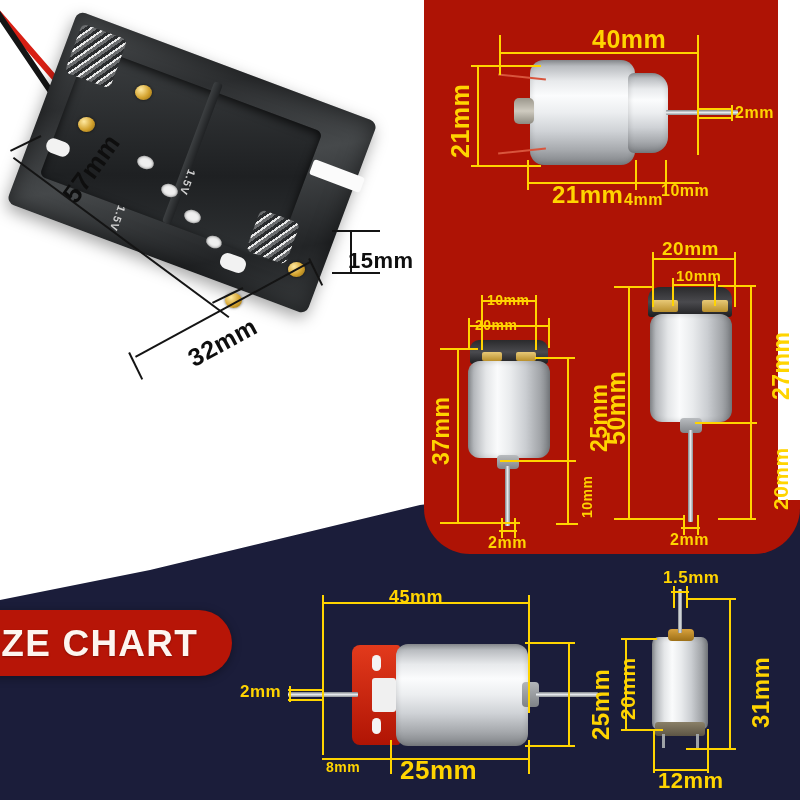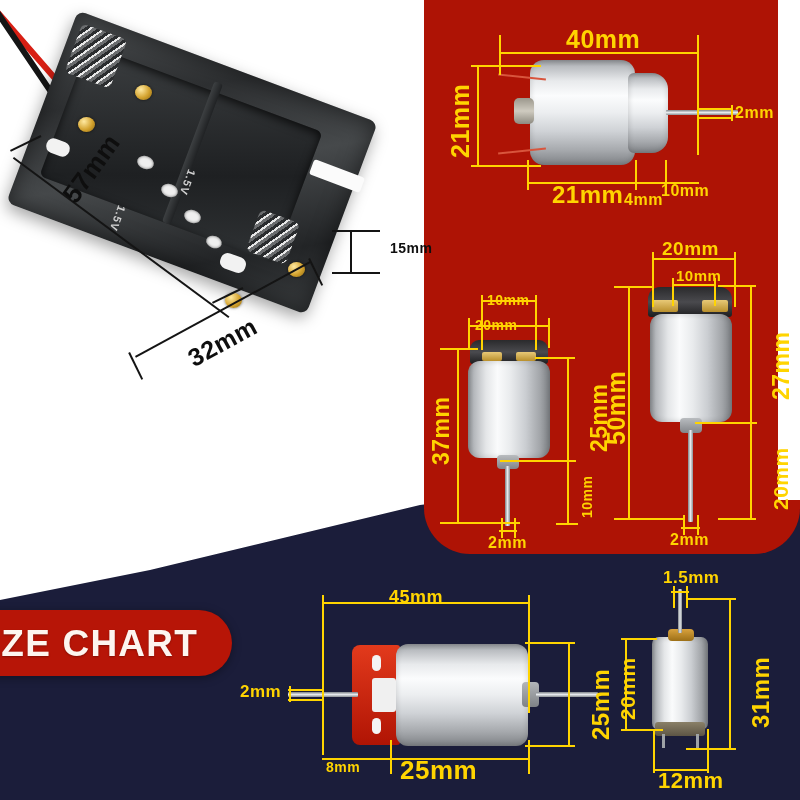--- a/index.html
+++ b/index.html
@@ -155,40 +155,40 @@
   <div class="dlab blk" style="left:58px;top:192px;font-size:26px;transform:rotate(-54deg);transform-origin:left top;">57mm</div>
 
   <div class="dl blk" style="left:135px;top:356px;width:199px;height:2px;transform:rotate(-28.5deg);transform-origin:left top;"></div>
   <div class="dl blk" style="left:130px;top:352px;width:30px;height:2px;transform:rotate(64deg);transform-origin:left top;"></div>
   <div class="dl blk" style="left:310px;top:258px;width:30px;height:2px;transform:rotate(64deg);transform-origin:left top;"></div>
   <div class="dlab blk" style="left:184px;top:349px;font-size:25px;transform:rotate(-28.5deg);transform-origin:left top;">32mm</div>
 
   <div class="dl blk v" style="left:350px;top:230px;height:44px;"></div>
   <div class="dl blk h" style="left:332px;top:230px;width:48px;"></div>
   <div class="dl blk h" style="left:332px;top:272px;width:48px;"></div>
-  <div class="dlab blk" style="left:348px;top:241px;font-size:14px;margin-left:42px;">15mm</div>
+  <div class="dlab blk" style="left:348px;top:250px;font-size:22px;">15mm</div>
 
   <div class="motor" style="left:0;top:0;">
 
     <div class="can-h" style="left:530px;top:60px;width:105px;height:105px;border-radius:14px;"></div>
     <div class="can-h" style="left:628px;top:73px;width:40px;height:80px;border-radius:6px 16px 16px 6px;"></div>
 
     <div style="position:absolute;left:514px;top:98px;width:20px;height:26px;border-radius:5px;
                 background:linear-gradient(to bottom,#9b978c,#cfcbc0,#8d8a80);"></div>
 
     <div class="shaft" style="left:666px;top:110px;width:72px;height:5px;"></div>
 
     <div style="position:absolute;left:498px;top:76px;width:48px;height:2px;background:#d8553d;transform:rotate(6deg);"></div>
     <div style="position:absolute;left:498px;top:150px;width:48px;height:2px;background:#d8553d;transform:rotate(-6deg);"></div>
   </div>
 
   <div class="dl h" style="left:499px;top:52px;width:200px;"></div>
   <div class="dl v" style="left:499px;top:35px;height:40px;"></div>
   <div class="dl v" style="left:697px;top:35px;height:120px;"></div>
-  <div class="dlab" style="left:566px;top:27px;font-size:25px;">40mm</div>
+  <div class="dlab" style="left:592px;top:27px;font-size:25px;">40mm</div>
 
   <div class="dl v" style="left:477px;top:65px;height:102px;"></div>
   <div class="dl h" style="left:471px;top:65px;width:70px;"></div>
   <div class="dl h" style="left:471px;top:165px;width:70px;"></div>
   <div class="dlab rot90" style="left:448px;top:158px;font-size:25px;">21mm</div>
 
   <div class="dl h" style="left:527px;top:182px;width:110px;"></div>
   <div class="dl v" style="left:527px;top:160px;height:30px;"></div>
   <div class="dl v" style="left:635px;top:160px;height:30px;"></div>
   <div class="dlab" style="left:552px;top:183px;font-size:24px;">21mm</div>

